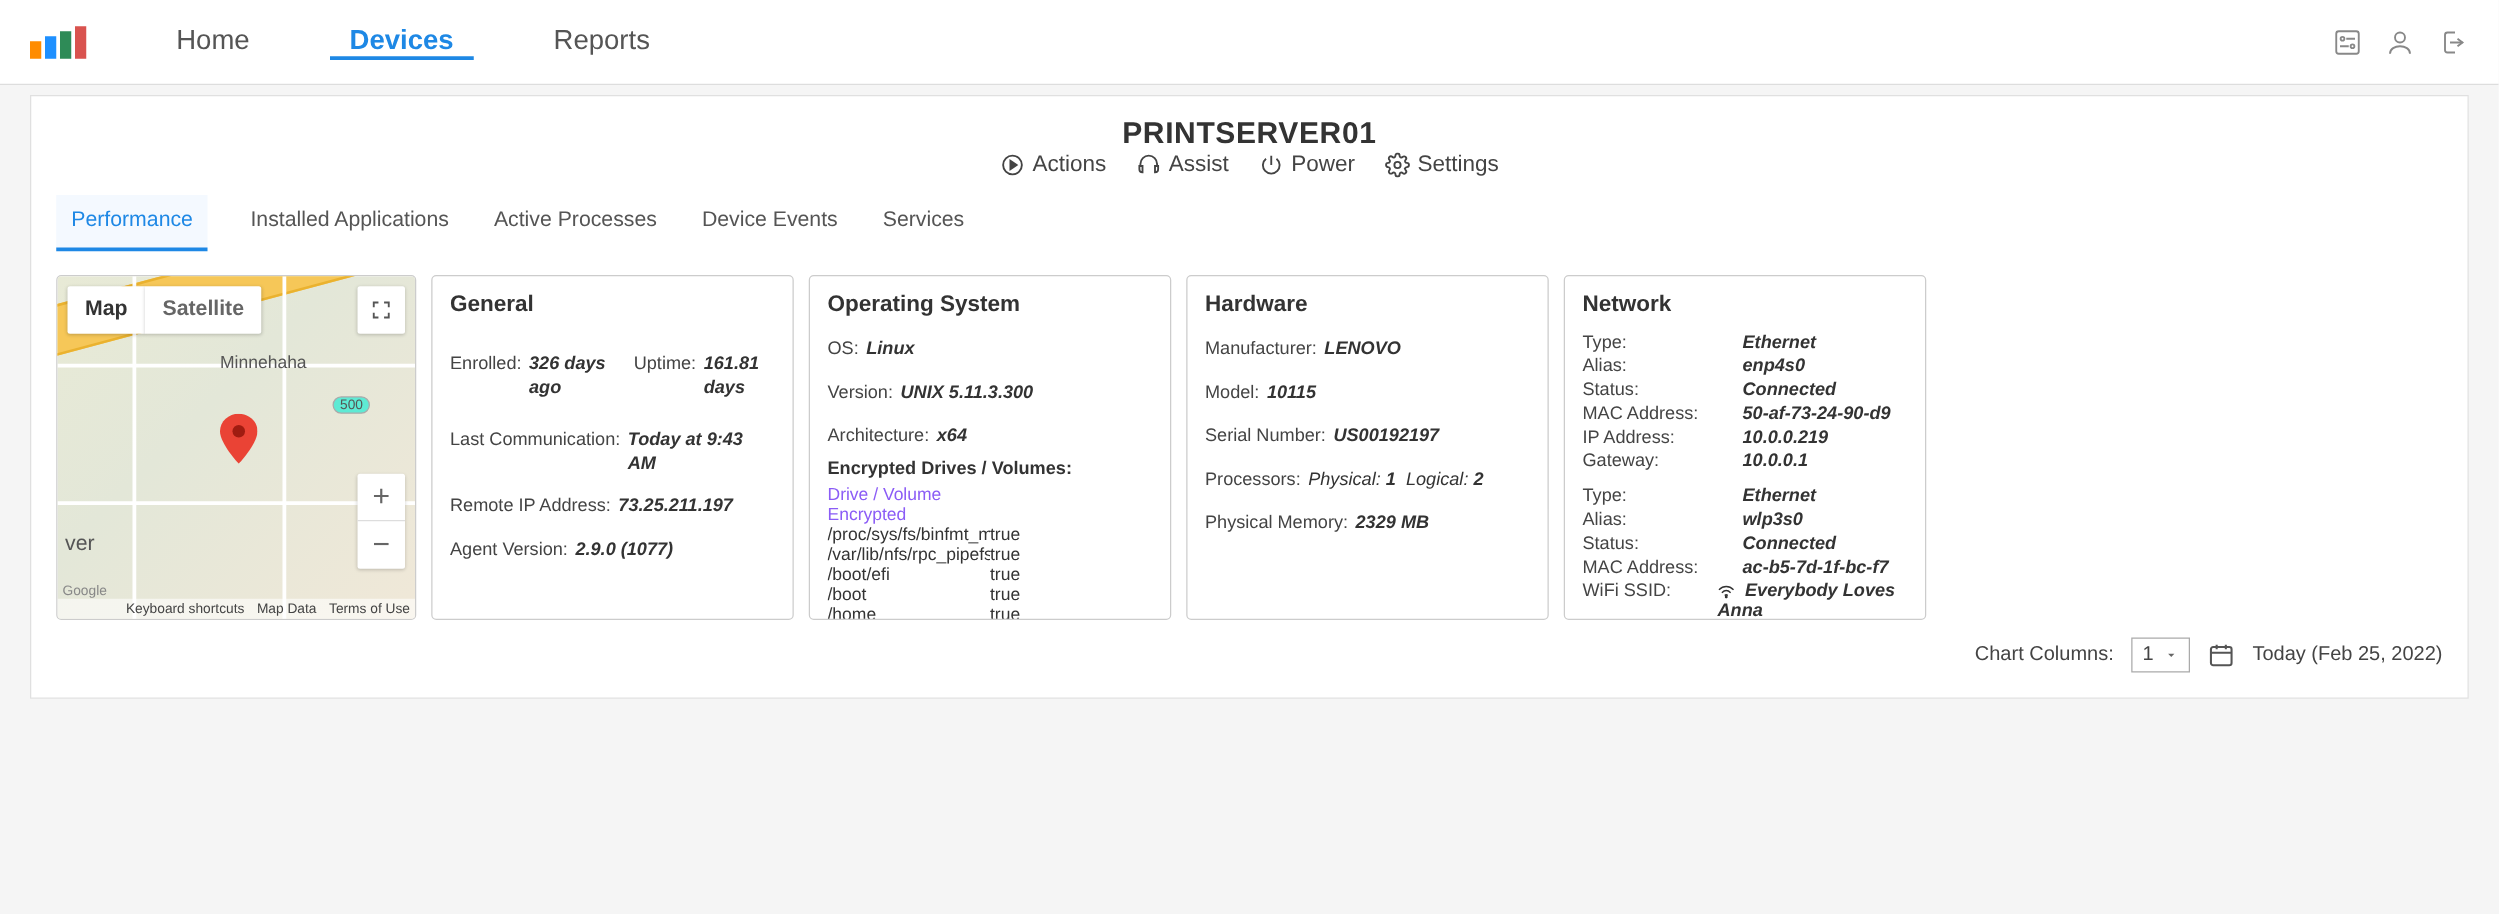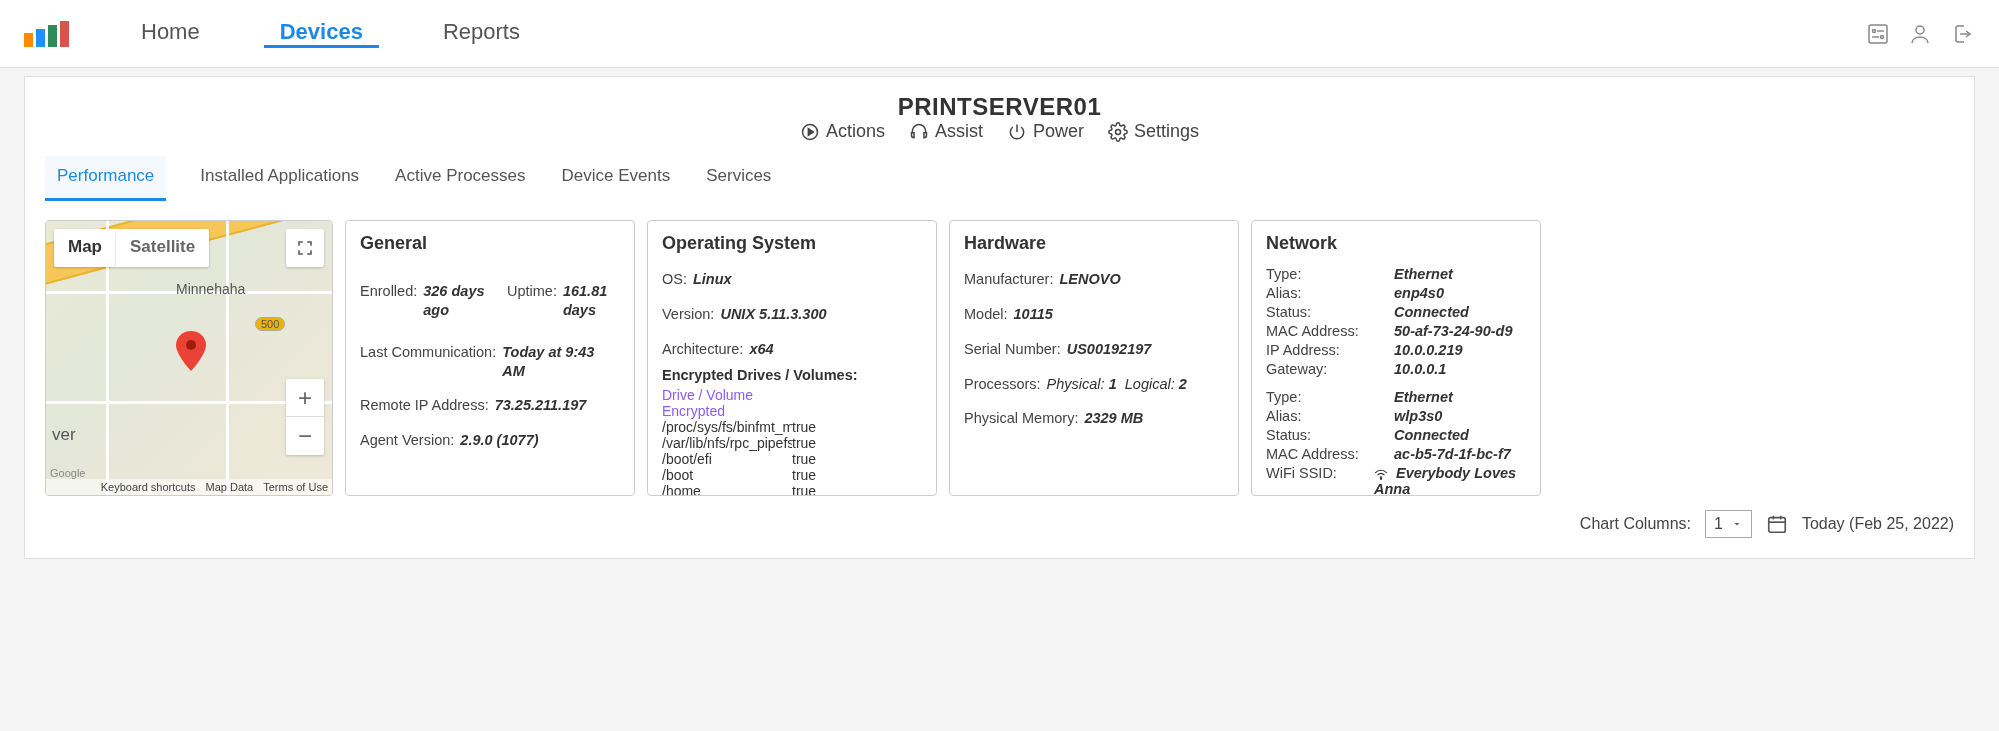--- a/index.html
+++ b/index.html
@@ -177,21 +177,21 @@
       <div class="map-bg"></div>
       <div class="map-roads">
         <div class="map-hwy"></div>
         <div class="map-road h1"></div>
         <div class="map-road h2"></div>
         <div class="map-road v1"></div>
         <div class="map-road v2"></div>
       </div>
       <div class="map-label" style="top:60px; left:130px;">Minnehaha</div>
       <div class="map-label" style="bottom:50px; left:6px; font-size:17px;">ver</div>
-      <div class="map-label" style="top:96px; left:209px; background:#eab308; border:1px solid #aaa; border-radius:10px; padding:0 5px; font-size:11px;">500</div>
+      <div class="map-label" style="top:96px; left:220px; background:#5eead4; border:1px solid #aaa; border-radius:10px; padding:0 5px; font-size:11px;">500</div>
       <div class="map-pin">
         <svg width="30" height="40" viewBox="0 0 30 40">
             <path d="M15 0C7 0 0 6 0 14c0 10 15 26 15 26s15-16 15-26C30 6 23 0 15 0z" fill="#ea4335"></path>
             <circle cx="15" cy="14" r="5" fill="#a01c11"></circle>
           </svg>
       </div>
       <div class="map-overlay-top">
         <div class="map-btn first">Map</div>
         <div class="map-btn second">Satellite</div>
         <div class="map-fullscreen">

